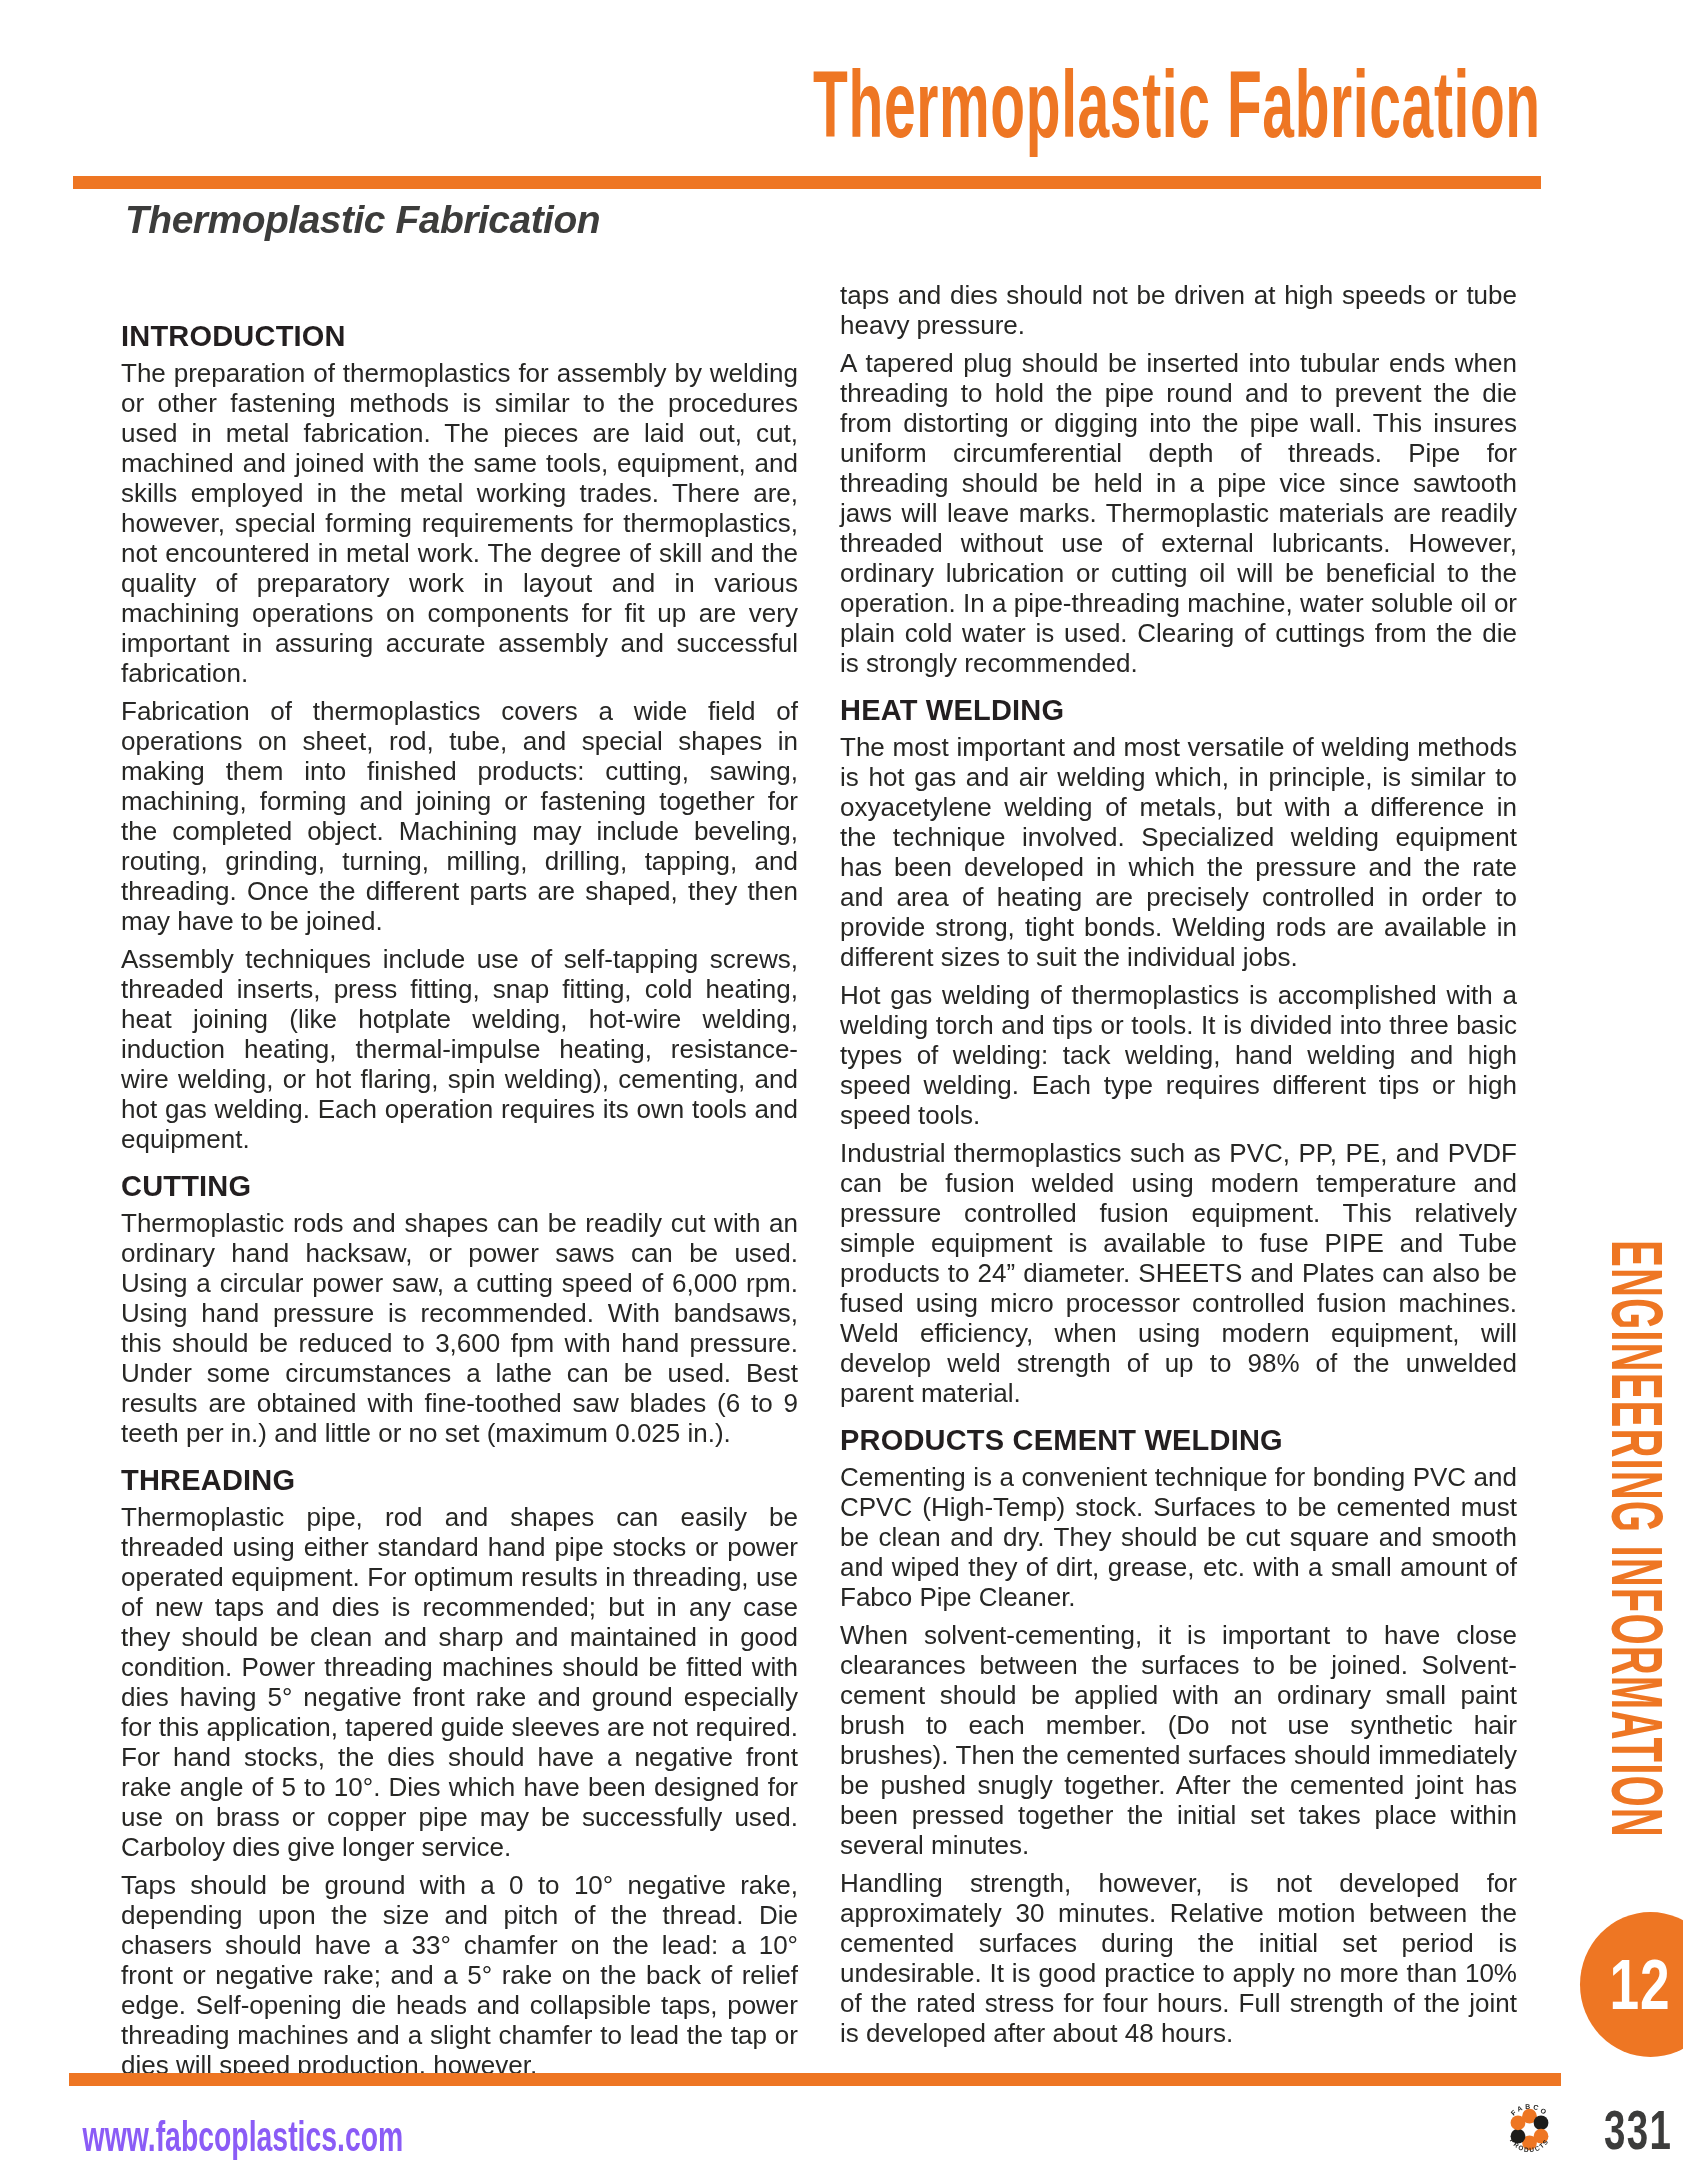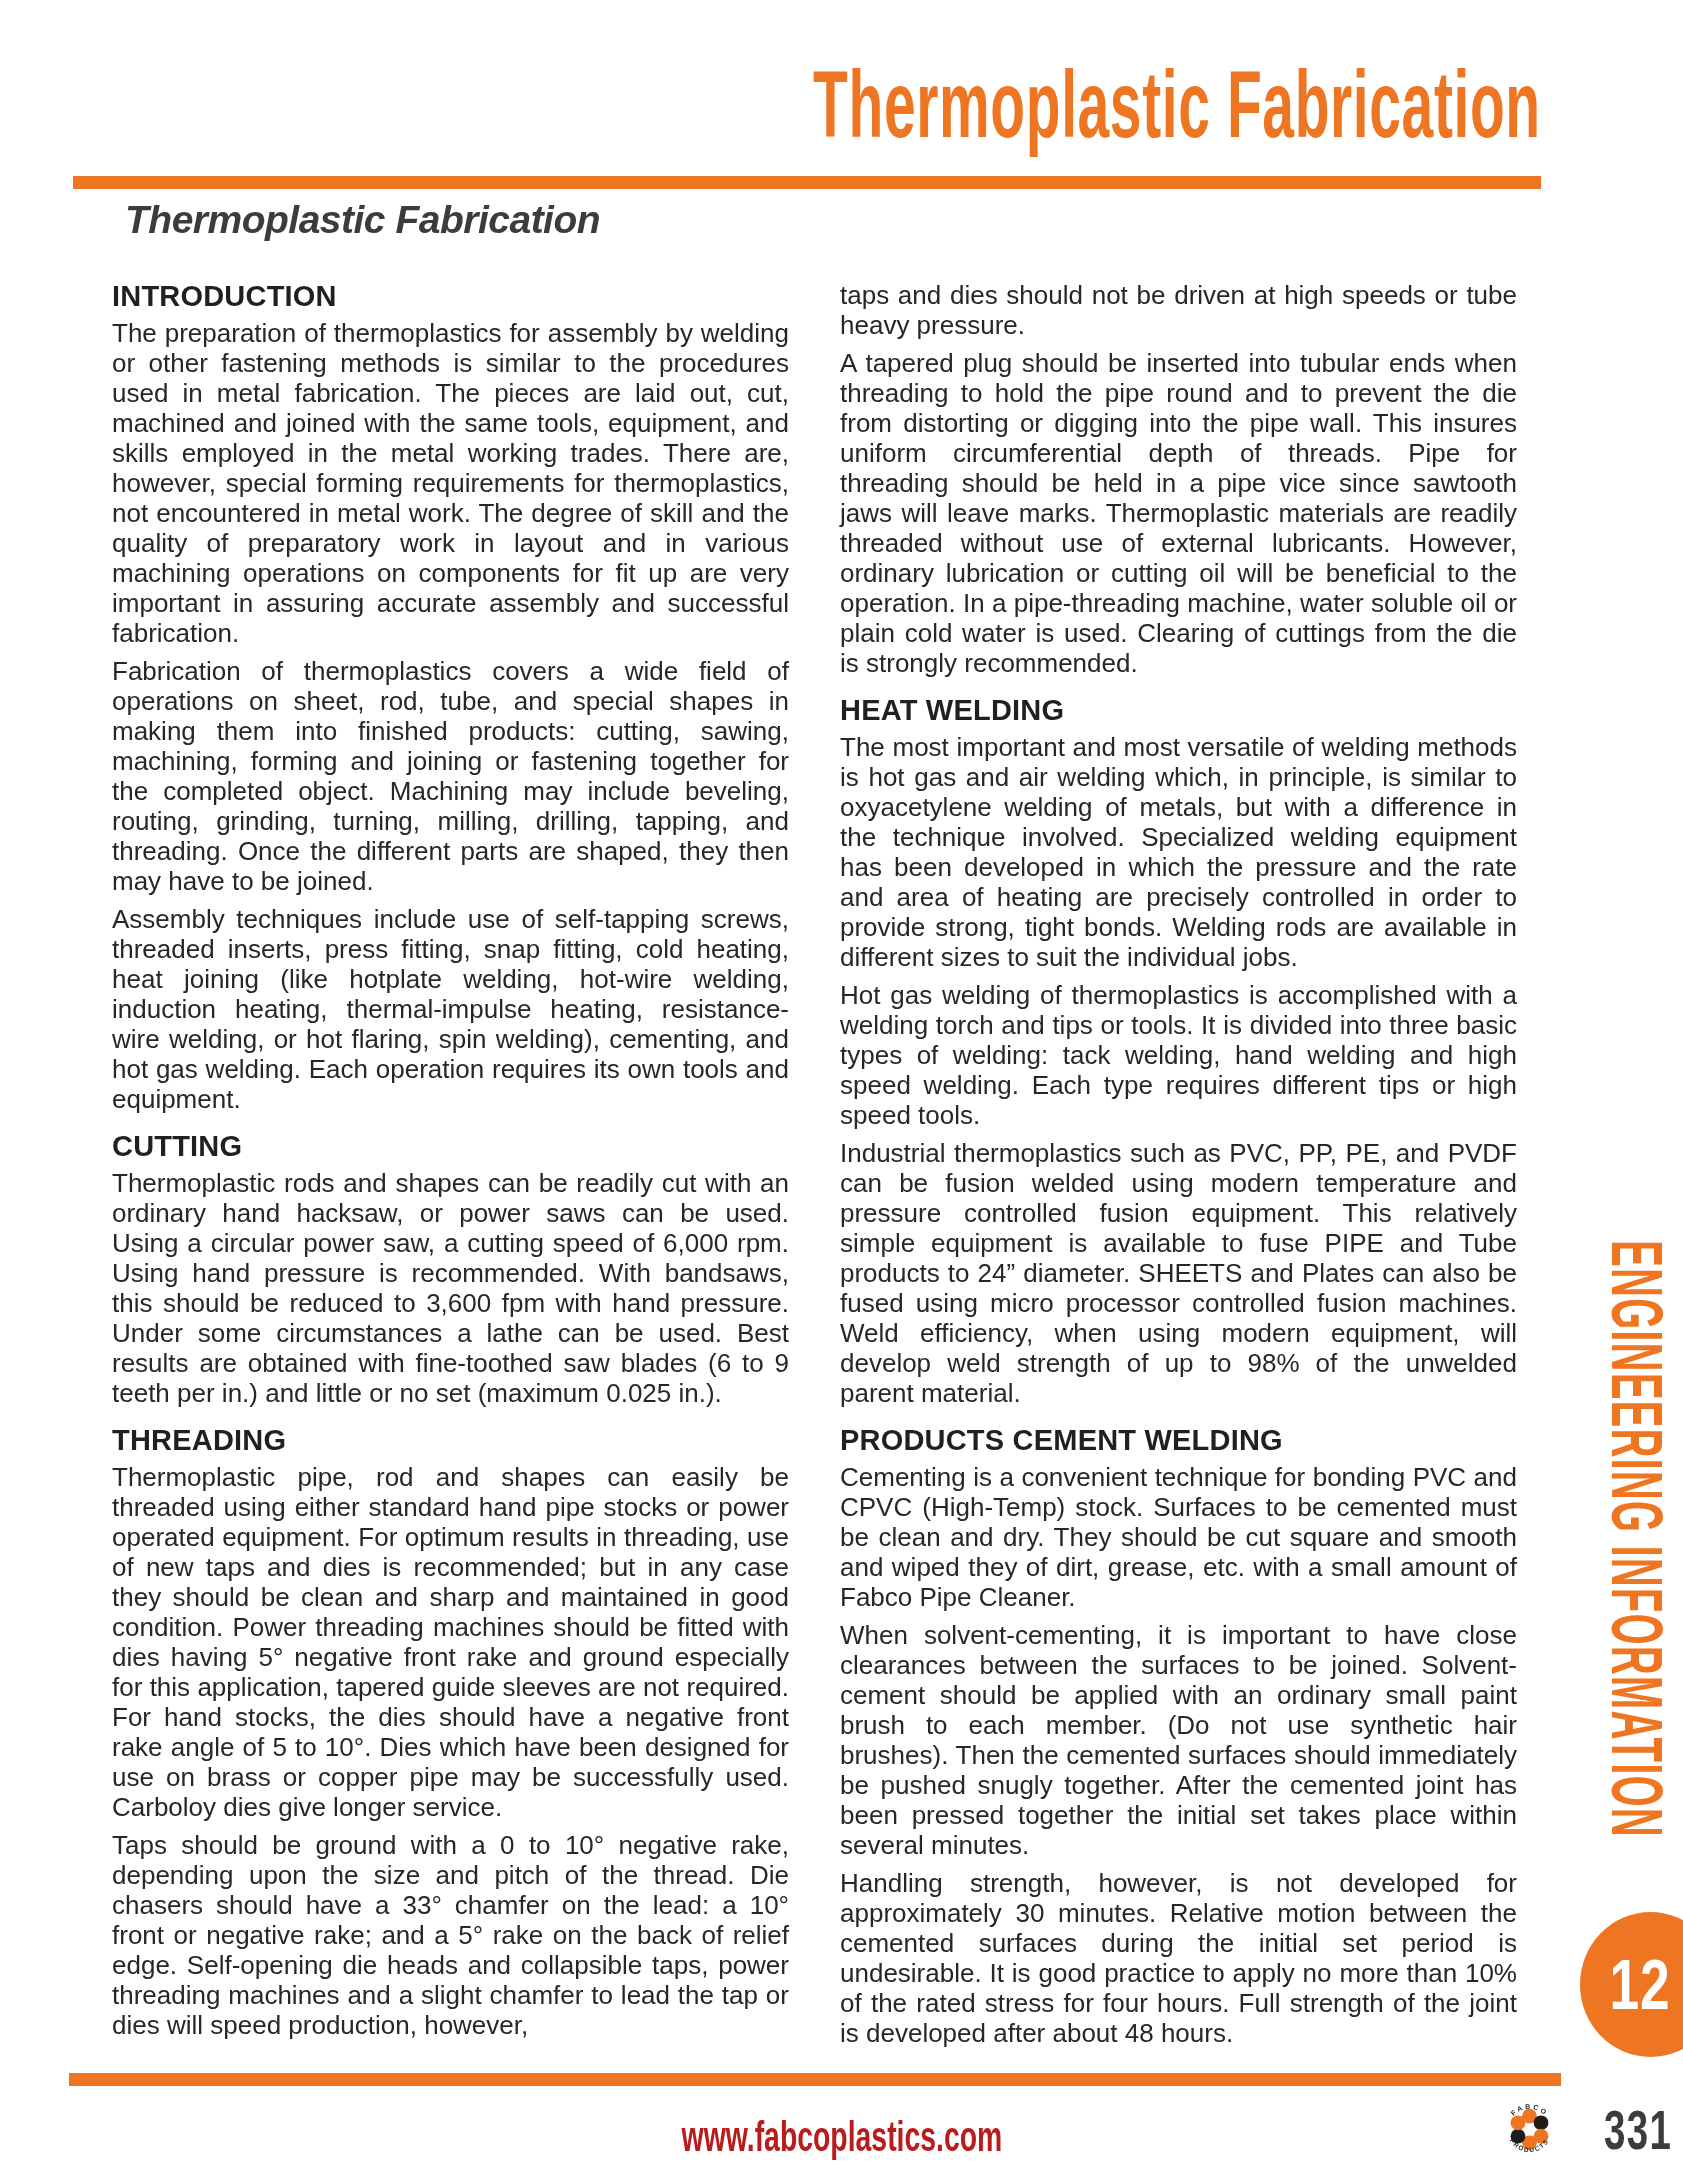--- a/index.html
+++ b/index.html
@@ -15,21 +15,21 @@
   .masthead .condense{display:inline-block;transform:scaleX(0.60);transform-origin:100% 50%;letter-spacing:1px;}
   .rule{position:absolute;background:#EE7623;}
   .rule.top{left:73px;top:176px;width:1468px;height:13px;}
   .rule.bottom{left:69px;top:2073px;width:1492px;height:13px;}
   .doc-title{
     position:absolute;left:125px;top:198px;
     font-size:39px;font-weight:bold;font-style:italic;color:#3C3C3B;letter-spacing:-0.5px;
   }
   
   .col{position:absolute;top:280px;width:677px;color:#272725;}
-  .col.left{left:112px;}
+  .col.left{left:121px;margin-top:40px;}
   .col.right{left:840px;}
   .col p{
     margin:0 0 8px 0;font-size:26px;line-height:30px;text-align:justify;
     text-justify:inter-word;
   }
   .col h2{
     margin:16px 0 6px 0;font-size:29px;line-height:32px;color:#231F20;
     font-weight:bold;letter-spacing:0.2px;
   }
   .col h2:first-child{margin-top:0;}
@@ -43,22 +43,22 @@
   .chapter-circle{
     position:absolute;left:1580px;top:1912px;width:141px;height:145px;
     border-radius:50%;background:#EE7623;display:flex;align-items:center;justify-content:center;
   }
   .chapter-circle span{
     display:inline-block;transform:scaleX(0.75) translateX(-14px);
     font-size:71px;font-weight:bold;color:#ffffff;letter-spacing:1px;
   }
   
   .footer-url{
-    position:absolute;left:0;top:2115px;width:1683px;text-align:center;
-    font-size:43px;font-weight:bold;color:#b91c1c;line-height:1;
+    position:absolute;left:0;top:2115px;width:1683px;
+    font-size:43px;font-weight:bold;color:#8b5cf6;line-height:1;
   }
   .footer-url .condense{display:inline-block;transform:scaleX(0.66);transform-origin:50% 50%;}
   .page-number{
     position:absolute;left:1604px;top:2103px;font-size:55px;font-weight:bold;
     color:#3C3C3B;line-height:1;
   }
   .page-number .condense{display:inline-block;transform:scaleX(0.70);transform-origin:0 50%;letter-spacing:2px;}
   .fabco-logo{position:absolute;left:1497px;top:2097px;width:65px;height:65px;}
 </style>
 </head>

